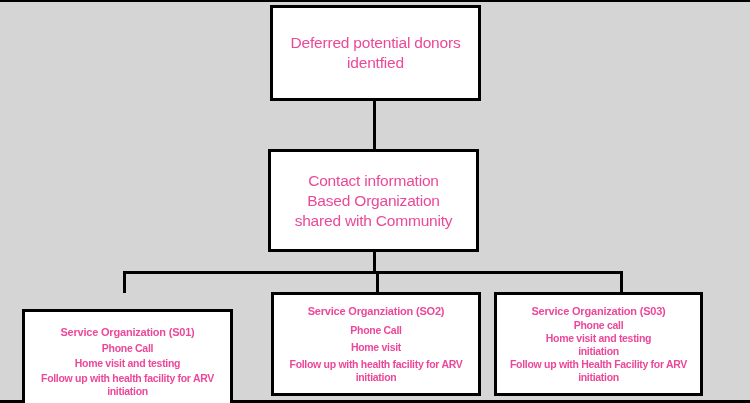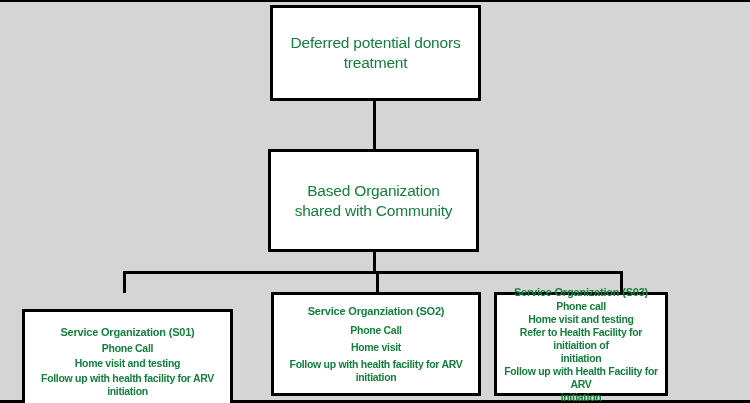--- a/index.html
+++ b/index.html
@@ -15,32 +15,32 @@
   .edge.bottom { top:400px; height:3px; }
 
   .node {
     position:absolute;
     background:#fff;
     border:3px solid #000;
     box-sizing:border-box;
     display:flex; flex-direction:column;
     justify-content:center; align-items:center;
     text-align:center;
-    color:#15803d;
+    color:#ec4899;
   }
   .node.big { font-size:15.5px; line-height:20px; font-weight:400; letter-spacing:-0.2px; }
   #node-top    { left:270px; top:5px;   width:211px; height:96px; }
   #node-middle { left:268px; top:149px; width:211px; height:103px; }
 
   .node.small { font-weight:700; padding:2px 1px; }
   .node.small .ntitle { font-size:11px; line-height:15px; letter-spacing:-0.2px; }
   .node.small .nline  { font-size:10.5px; line-height:13px; letter-spacing:-0.3px; }
   #node-so1 { left:22px;  top:292px; width:211px; height:104px;margin-top:17px; }
   #node-so2 { left:271px; top:292px; width:210px; height:104px; }
-  #node-so3 { left:494px; top:292px; width:174px; height:104px; }
+  #node-so3 { left:494px; top:292px; width:209px; height:104px; }
   #node-so1 .nline { margin-top:2px; }
   #node-so1 .nline.wrap { margin-top:0; }
   #node-so2 .ntitle { margin-bottom:1px; }
   #node-so2 .nline { margin-top:4px; }
   #node-so2 .nline.wrap { margin-top:0; }
   #node-so3 .nline { margin-top:0; }
 
   .conn { position:absolute; background:#000; }
   .conn.v { width:3px; }
   #conn-top-middle { left:373px; top:100px; height:49px; }
@@ -53,26 +53,27 @@
 </head>
 <body>
 
 <div class="canvas">
 
   <div class="edge top"></div>
   <div class="edge bottom"></div>
 
   <div class="node big" id="node-top">
     <div class="nline">Deferred potential donors</div>
-    <div class="nline">treatment</div>
+    <div class="nline">identfied</div>
   </div>
 
   <div class="conn v" id="conn-top-middle"></div>
 
   <div class="node big" id="node-middle">
+    <div class="nline">Contact information</div>
     <div class="nline">Based Organization</div>
     <div class="nline">shared with Community</div>
   </div>
 
   <div class="conn v" id="conn-middle-bus"></div>
   <div class="conn" id="bus"></div>
   <div class="conn v" id="drop-left"></div>
   <div class="conn v" id="drop-middle"></div>
   <div class="conn v" id="drop-right"></div>
 
@@ -89,19 +90,18 @@
     <div class="nline">Phone Call</div>
     <div class="nline">Home visit</div>
     <div class="nline">Follow up with health facility for ARV</div>
     <div class="nline wrap">initiation</div>
   </div>
 
   <div class="node small" id="node-so3">
     <div class="ntitle">Service Organization (S03)</div>
     <div class="nline">Phone call</div>
     <div class="nline">Home visit and testing</div>
-    <div class="nline">Refer to Health Facility for initiaition of</div>
     <div class="nline wrap">initiation</div>
     <div class="nline">Follow up with Health Facility for ARV</div>
     <div class="nline wrap">initiation</div>
   </div>
 
 </div>
 
 </body></html>

